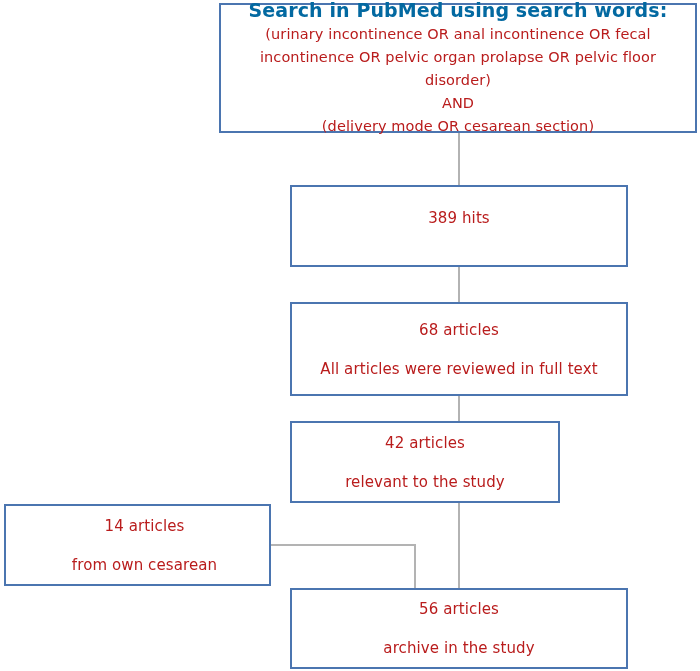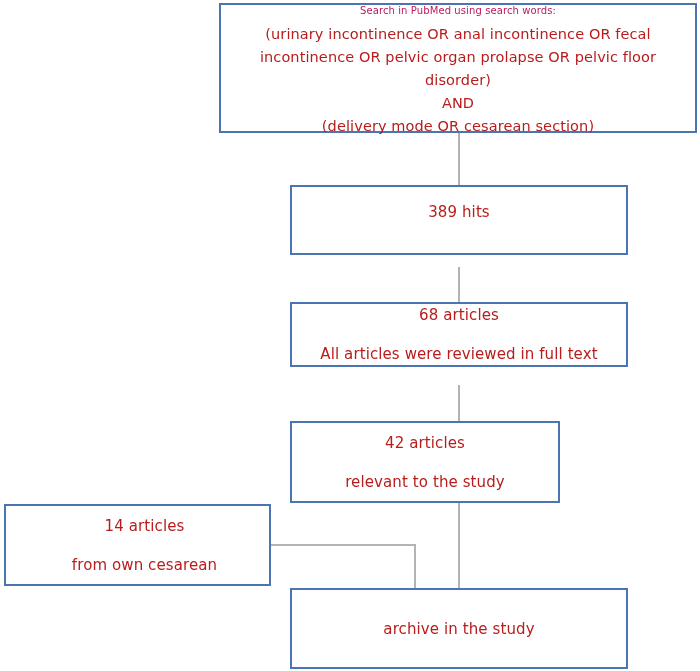--- a/index.html
+++ b/index.html
@@ -54,42 +54,42 @@
     top: 3px;
     width: 478px;
     height: 130px;
     padding: 6px 8px;
   }
   #node-search .line {
     font-size: 14.5px;
     line-height: 23px;
   }
   #node-search .line.strong {
-    font-weight: normal;
-    font-size: 10px;
-    color: #be185d;
+    font-weight: bold;
+    font-size: 19px;
+    color: #0369a1;
     margin-bottom: 1px;
   }
 
   
   .stat-box {
     padding: 4px 10px;
   }
   .stat-box .count {
     font-size: 15px;
     line-height: 22px;
     margin-bottom: 17px;
   }
   .stat-box .desc {
     font-size: 15px;
     line-height: 22px;
   }
 
-  #node-hits      { left: 290px; top: 185px; width: 338px; height: 70px; }
-  #node-fulltext  { left: 290px; top: 302px; width: 338px; height: 65px; }
+  #node-hits      { left: 290px; top: 185px; width: 338px; height: 82px; }
+  #node-fulltext  { left: 290px; top: 302px; width: 338px; height: 94px; }
   #node-relevant  { left: 290px; top: 421px; width: 270px; height: 82px; }
   #node-archive   { left: 4px;   top: 504px; width: 267px; height: 82px; padding-left: 24px; }
   #node-included  { left: 290px; top: 588px; width: 338px; height: 81px; }
 
   
   #conn-search-hits    { left: 458px; top: 133px; height: 52px; }
   #conn-hits-fulltext  { left: 458px; top: 267px; height: 35px; }
   #conn-fulltext-relev { left: 458px; top: 385px; height: 36px; }
   #conn-relev-included { left: 458px; top: 503px; height: 85px; }
   #conn-archive-h      { left: 271px; top: 544px; width: 145px; }
@@ -128,16 +128,17 @@
     <span class="line count">42 articles</span>
     <span class="line desc">relevant to the study</span>
   </div>
 
   <div class="node stat-box" id="node-archive">
     <span class="line count">14 articles</span>
     <span class="line desc">from own cesarean</span>
   </div>
 
   <div class="node stat-box" id="node-included">
+    <span class="line count">56 articles</span>
     <span class="line desc">archive in the study</span>
   </div>
 
 </div>
 
 </body></html>

